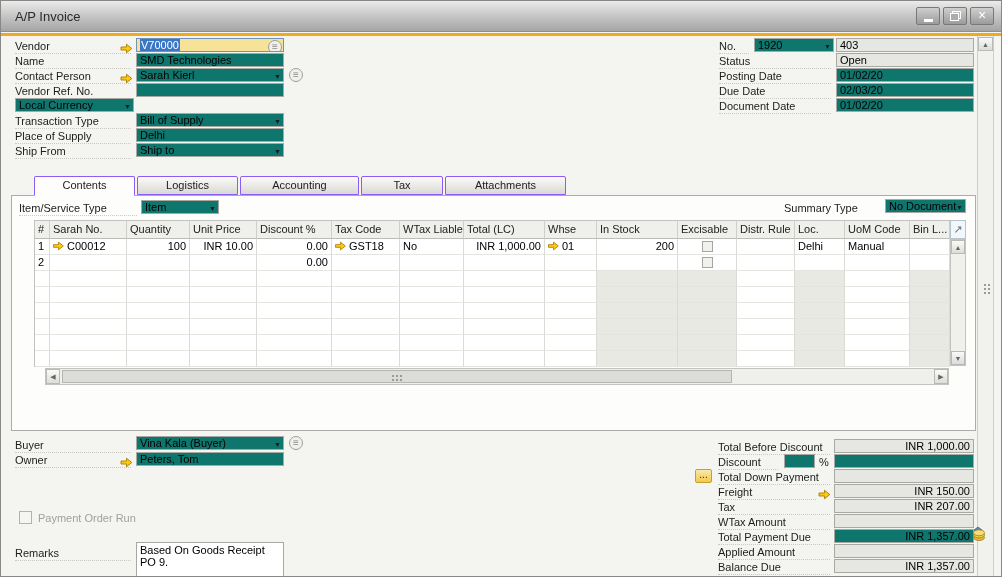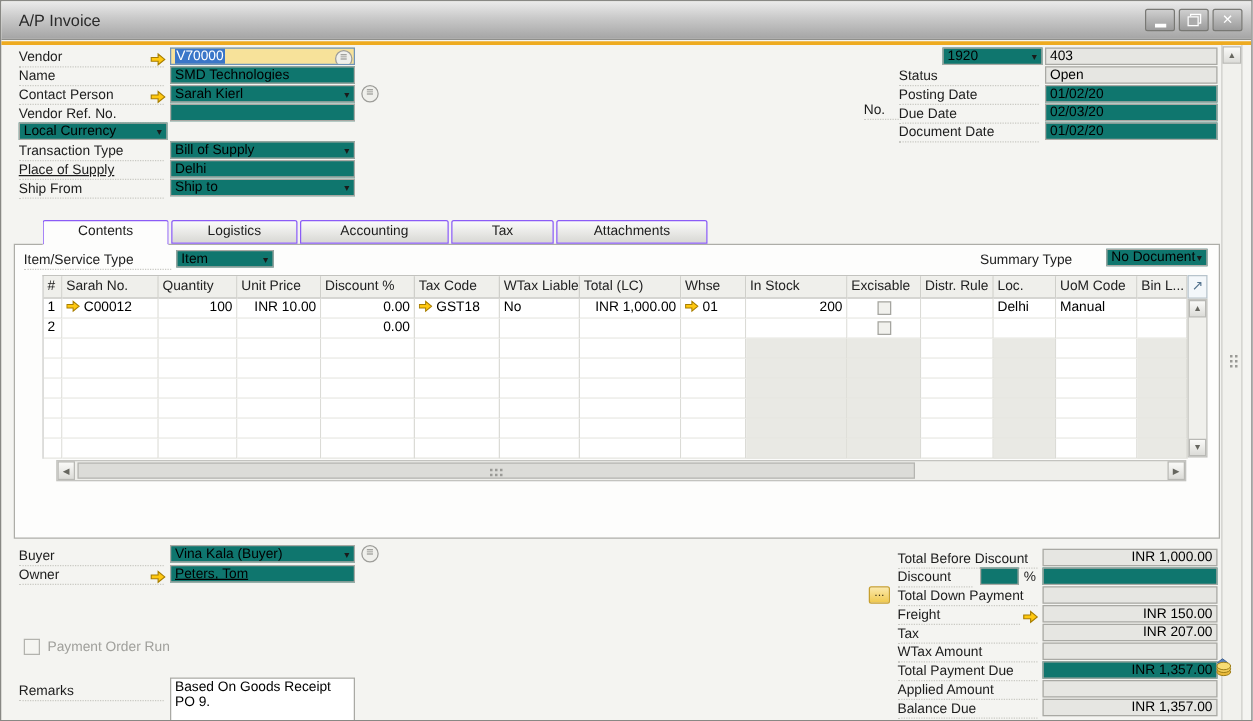--- a/index.html
+++ b/index.html
@@ -150,30 +150,30 @@
     <span>Local Currency</span>
     <span class="caret">▼</span>
   </div>
 
   <span class="lbl" style="left:14px;top:114px;width:116px;">Transaction Type</span>
   <div class="fld dd" style="left:135px;top:112px;width:148px;">
     <span>Bill of Supply</span>
     <span class="caret">▼</span>
   </div>
 
-  <span class="lbl" style="left:14px;top:129px;width:116px;text-decoration:underline;">Place of Supply</span>
+  <span class="lbl" style="left:14px;top:129px;width:116px;">Place of Supply</span>
   <div class="fld" style="left:135px;top:127px;width:148px;">Delhi</div>
 
   <span class="lbl" style="left:14px;top:144px;width:116px;">Ship From</span>
   <div class="fld dd" style="left:135px;top:142px;width:148px;">
     <span>Ship to</span>
     <span class="caret">▼</span>
   </div>
 
-  <span class="lbl" style="left:690px;top:39px;width:30px;margin-top:42px;">No.</span>
+  <span class="lbl" style="left:718px;top:39px;width:30px;">No.</span>
   <div class="fld dd" style="left:753px;top:37px;width:80px;">
     <span>1920</span>
     <span class="caret">▼</span>
   </div>
   <div class="fld ro" style="left:835px;top:37px;width:138px;">403</div>
 
   <span class="lbl" style="left:718px;top:54px;width:112px;">Status</span>
   <div class="fld ro" style="left:835px;top:52px;width:138px;">Open</div>
 
   <span class="lbl" style="left:718px;top:69px;width:112px;">Posting Date</span>
@@ -386,21 +386,21 @@
     <span class="caret">▼</span>
   </div>
   <span class="cfl" style="left:288px;top:435px;">≡</span>
 
   <span class="lbl" style="left:14px;top:453px;width:116px;">Owner</span>
   <span class="linkarrow" style="left:119px;top:453px;">
     <svg width="13" height="11" viewBox="0 0 12 11">
         <path d="M0.5 4 H6 V1.2 L11.3 5.5 L6 9.8 V7 H0.5 Z" fill="#FFC810" stroke="#A87E00" stroke-width="0.9"></path>
       </svg>
   </span>
-  <div class="fld" style="left:135px;top:451px;width:148px;text-decoration:underline;">Peters, Tom</div>
+  <div class="fld" style="left:135px;top:451px;width:148px;">Peters, Tom</div>
 
   <span class="checkbox" style="left:18px;top:510px;"></span>
   <span class="lbl dim" style="left:37px;top:511px;">Payment Order Run</span>
 
   <span class="lbl" style="left:14px;top:546px;width:116px;">Remarks</span>
   <div class="remarks">Based On Goods Receipt PO 9.</div>
 
   <span class="lbl" style="left:717px;top:440px;width:112px;">Total Before Discount</span>
   <div class="fld ro num" style="left:833px;top:438px;width:140px;">INR 1,000.00</div>
 

